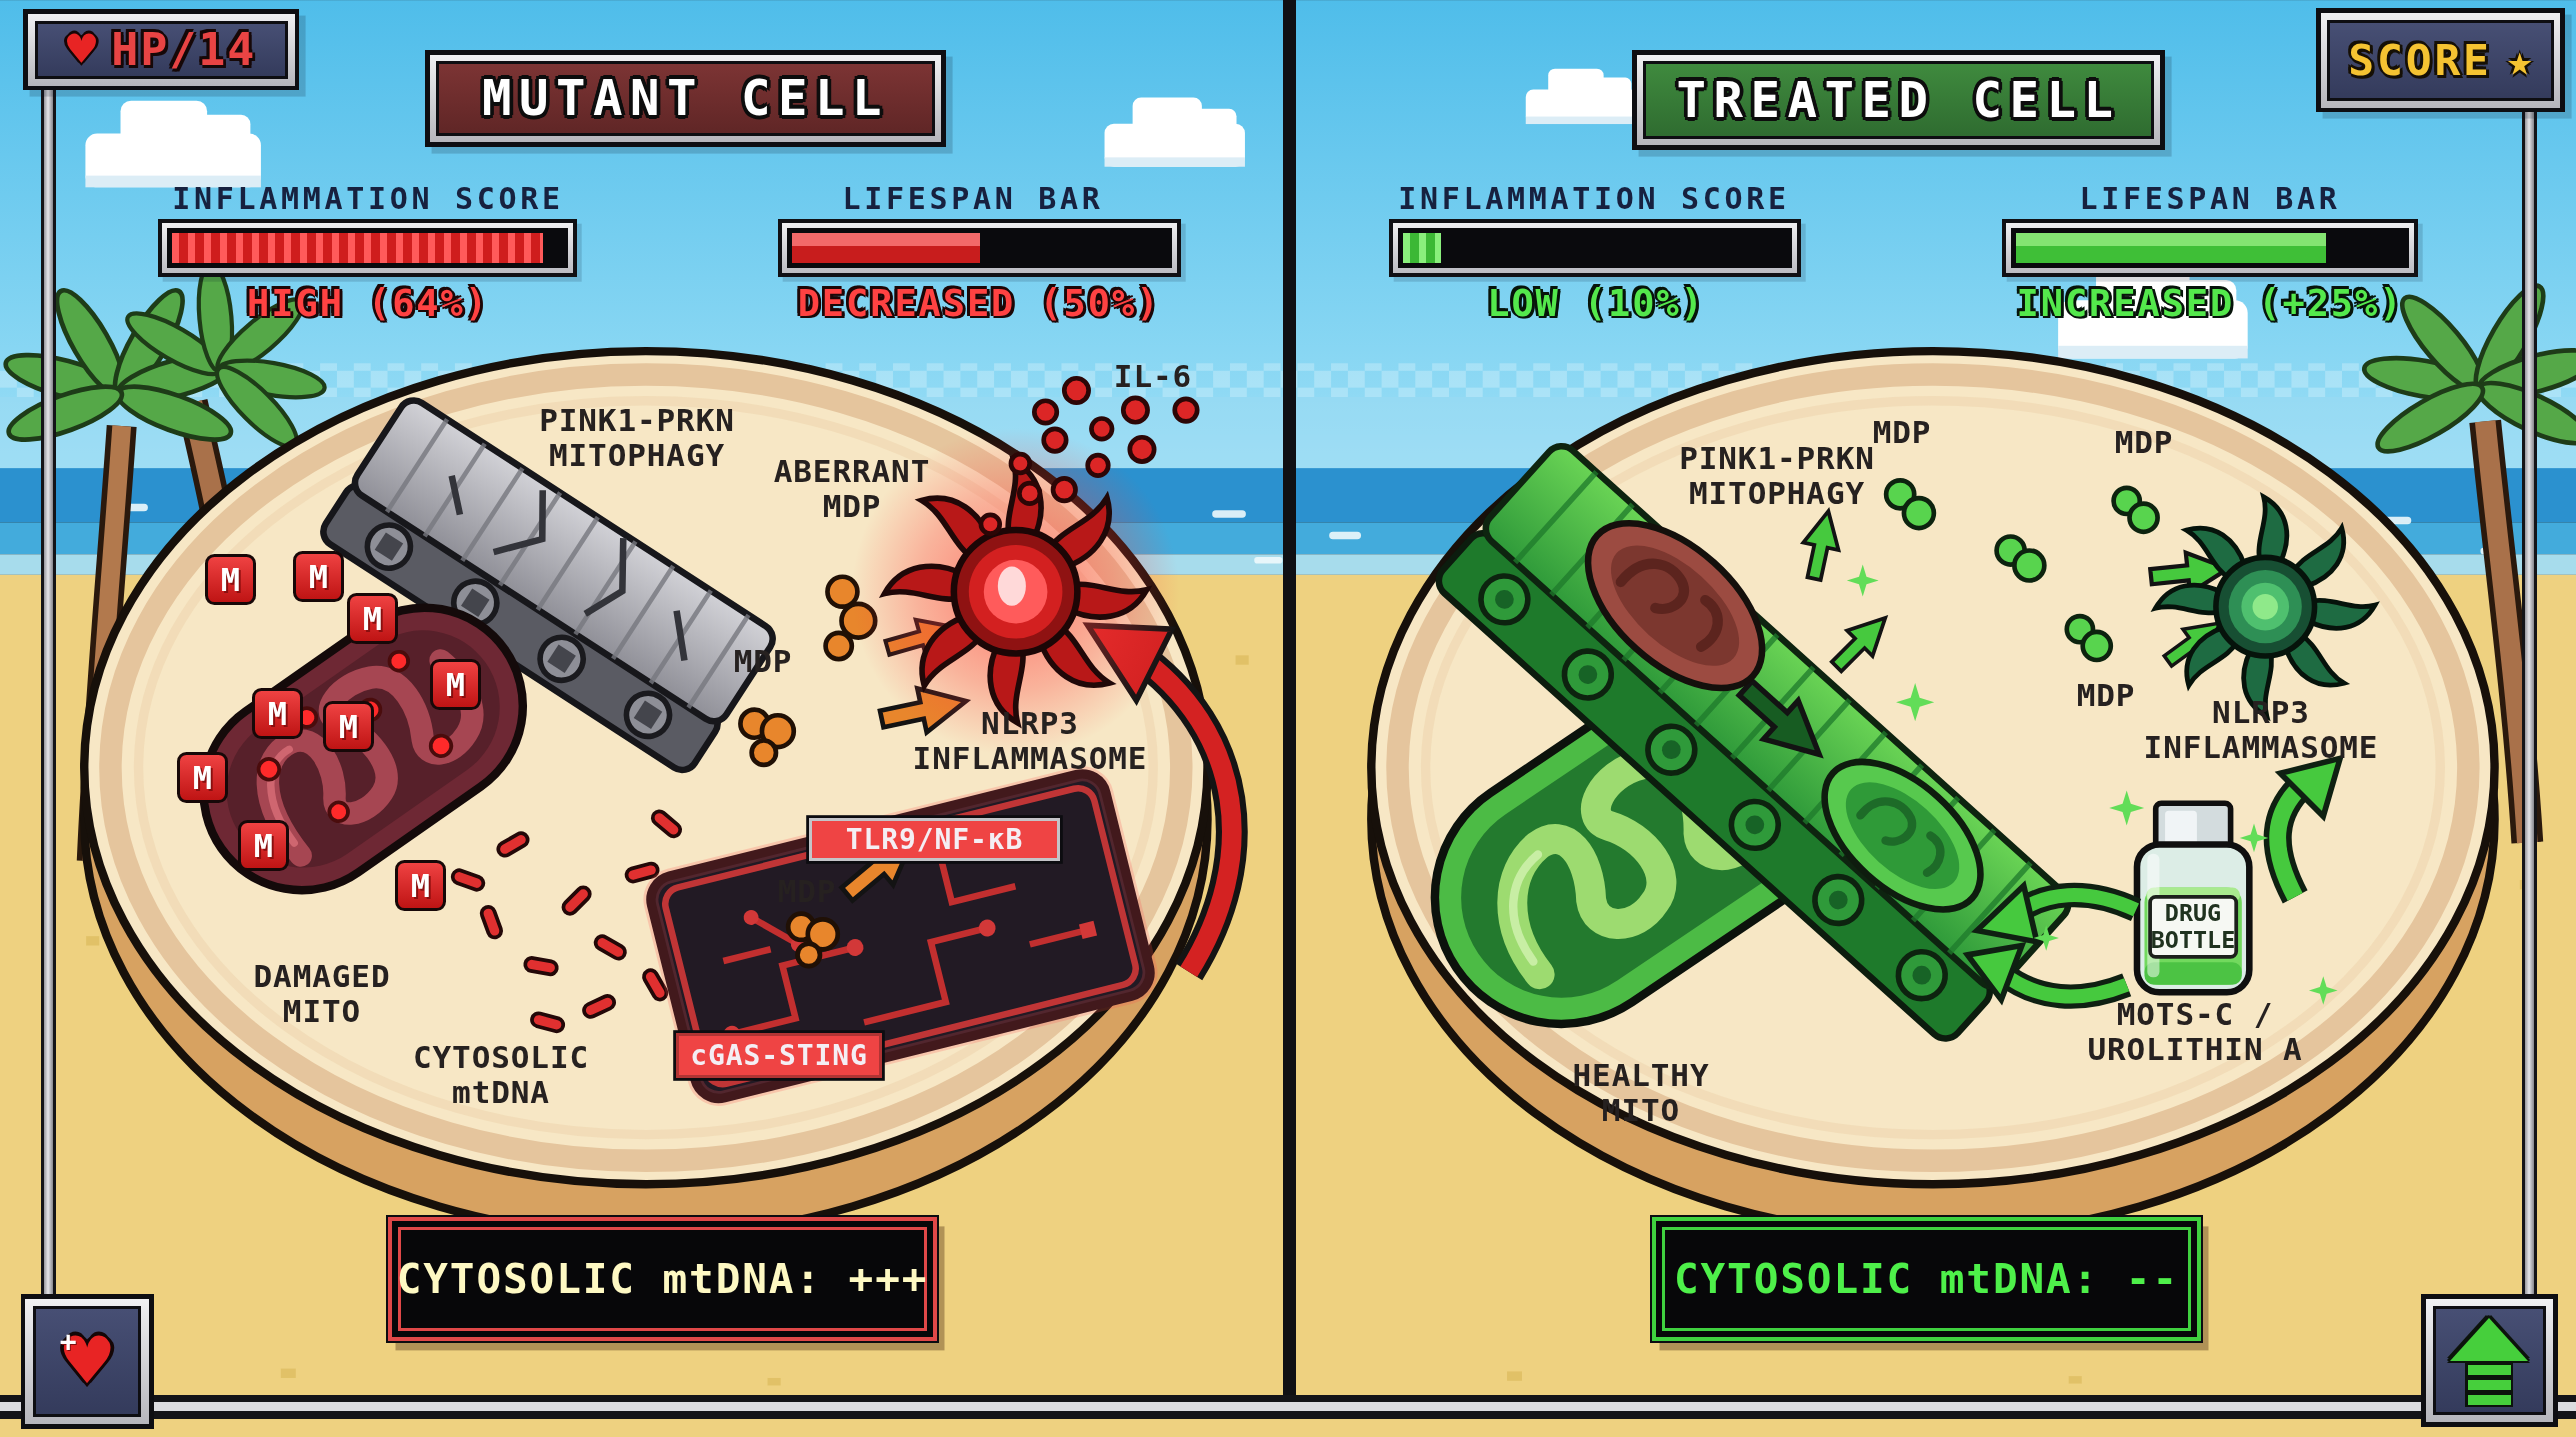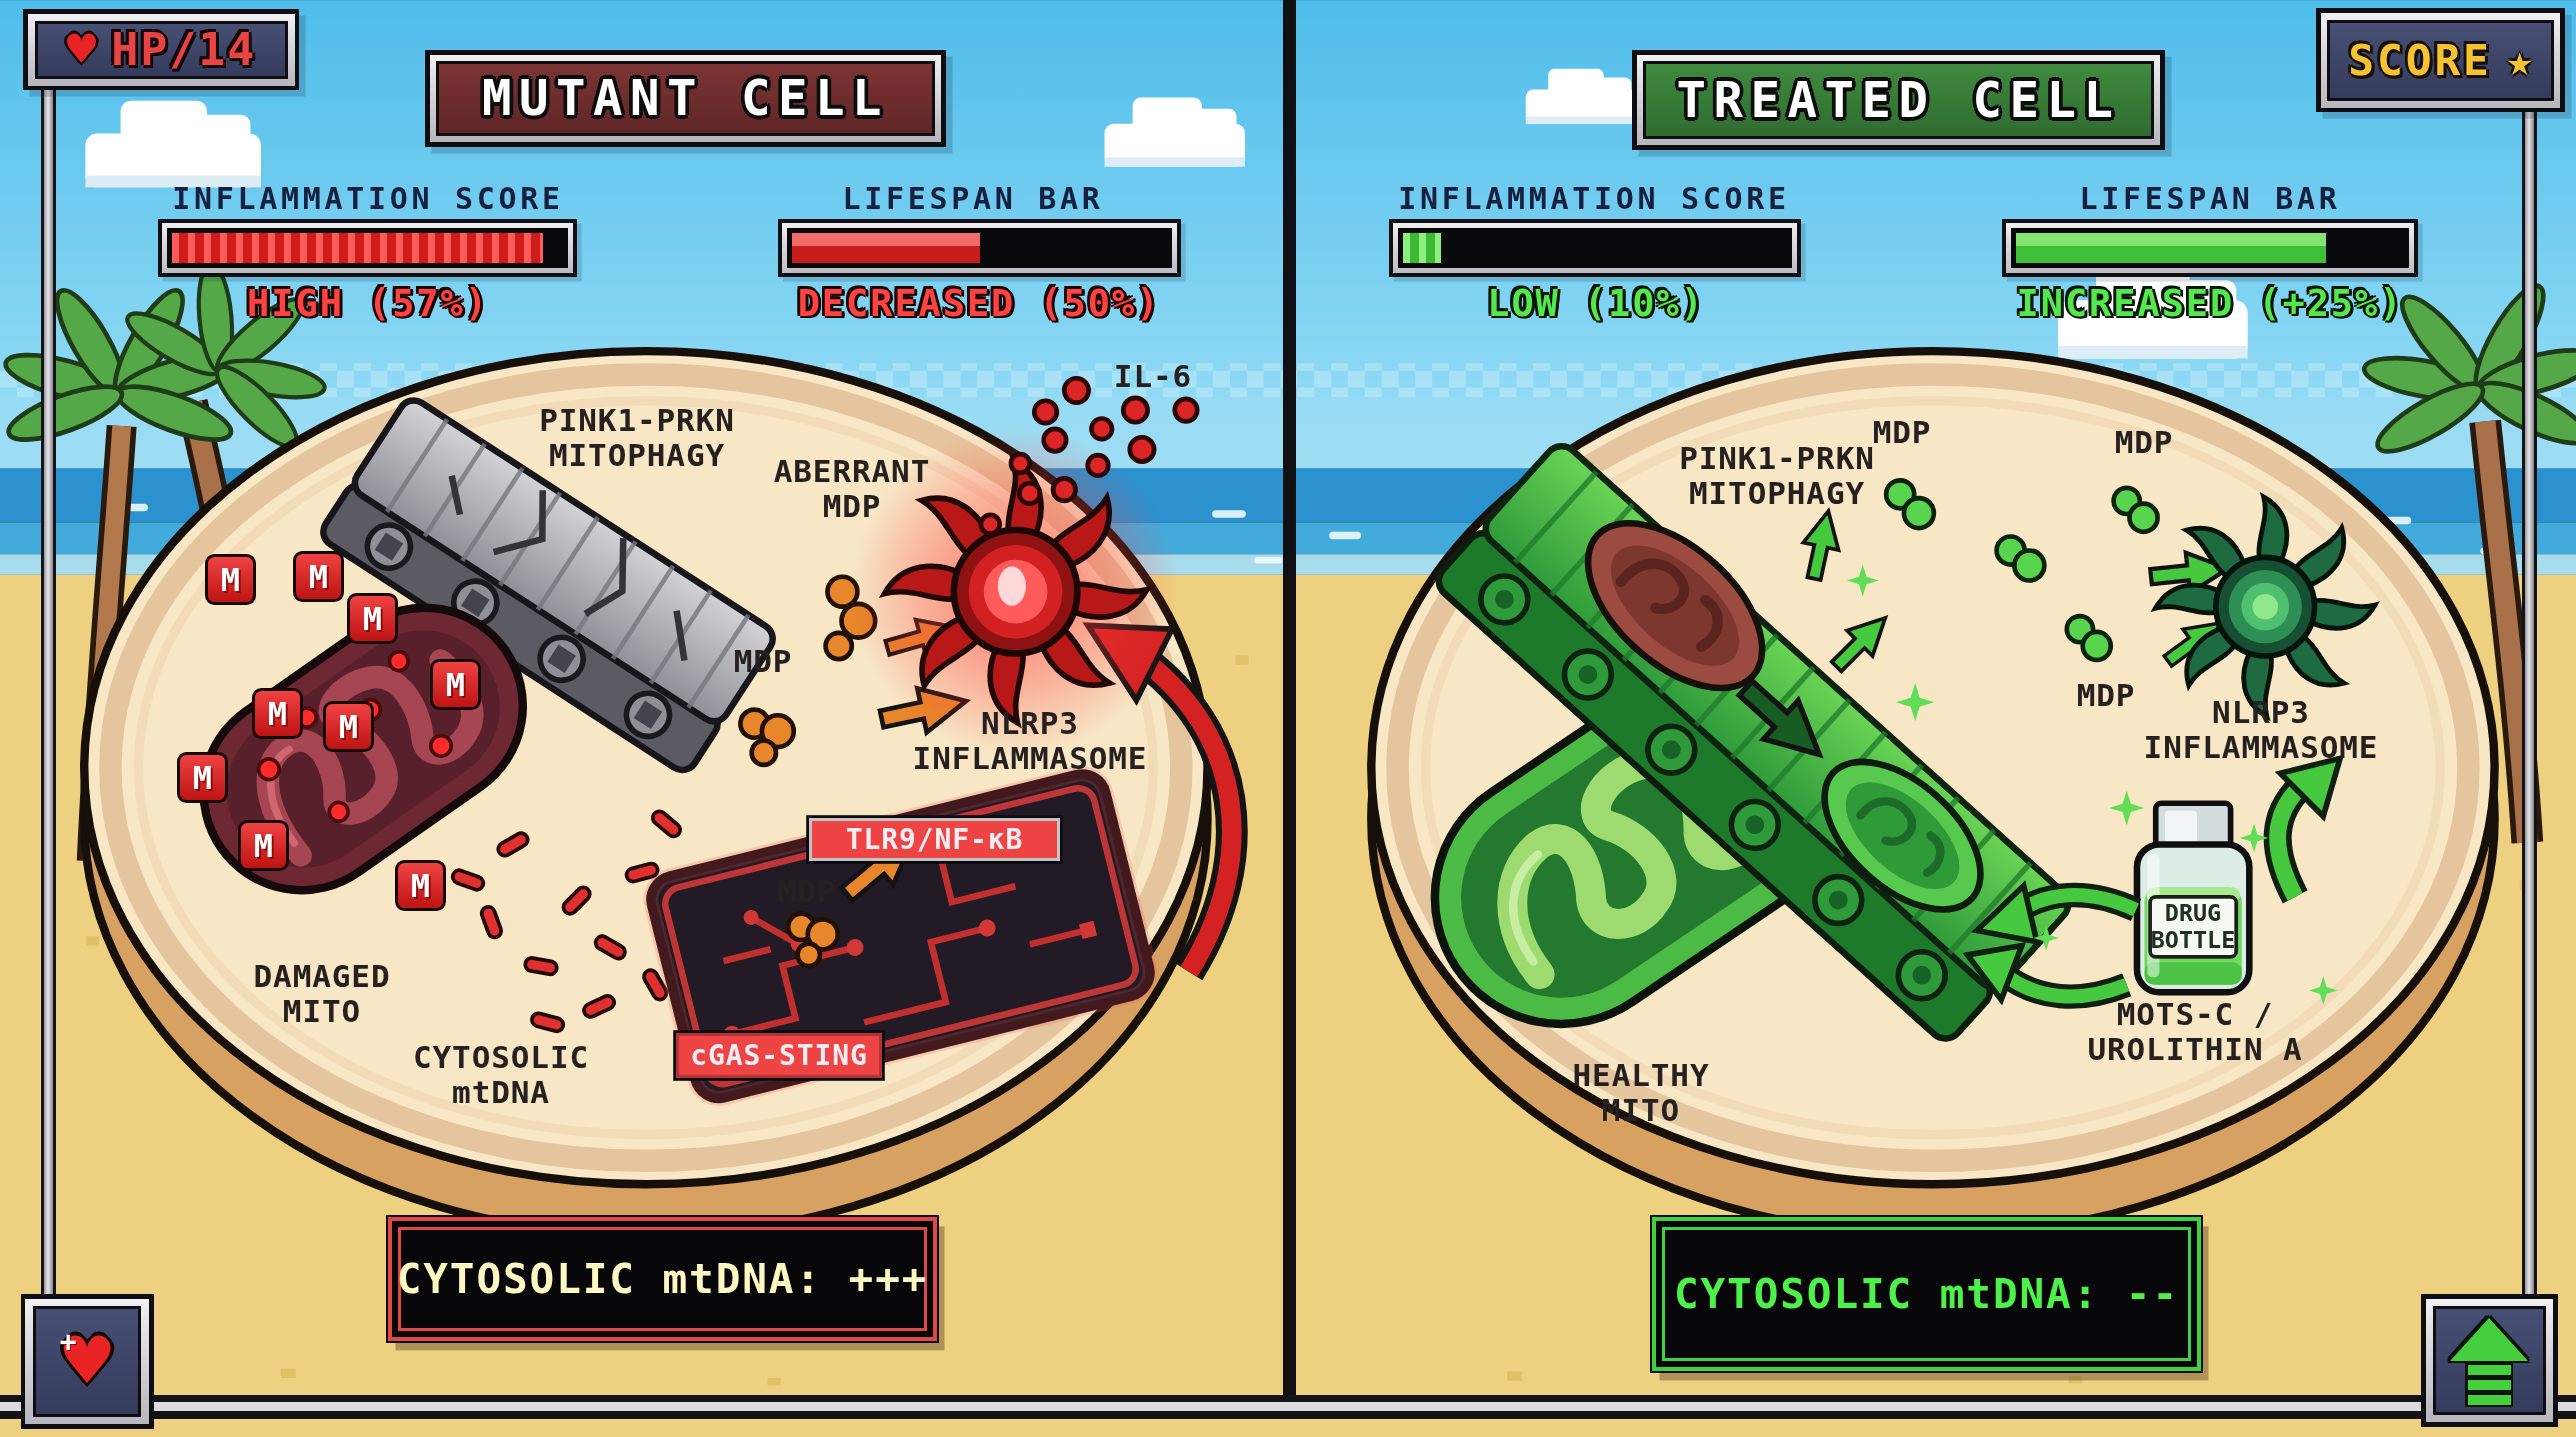--- a/index.html
+++ b/index.html
@@ -510,21 +510,21 @@
 </div>
 
 <div class="hud-label" style="left:368px;top:198px;">INFLAMMATION SCORE</div>
 <div class="bar" style="left:158px;top:219px;width:419px;height:58px;">
   <div class="bar-frame">
         <div class="bar-track">
     <div class="bar-fill fill-red-seg" style="width: 95%;"></div>
   </div>
       </div>
 </div>
-<div class="status status-red" style="left:368px;top:303px;">HIGH (57%)</div>
+<div class="status status-red" style="left:368px;top:303px;">HIGH (64%)</div>
 
 <div class="hud-label" style="left:973px;top:198px;">LIFESPAN BAR</div>
 <div class="bar" style="left:778px;top:219px;width:403px;height:58px;">
   <div class="bar-frame">
         <div class="bar-track">
     <div class="bar-fill fill-red-solid" style="width: 50%;"></div>
   </div>
       </div>
 </div>
 <div class="status status-red" style="left:979px;top:303px;">DECREASED (50%)</div>
@@ -590,21 +590,21 @@
 <div class="cl" style="left:1641px;top:1093px;">HEALTHY
 MITO</div>
 <div class="bottle-label" style="left:2193px;top:927px;">DRUG
 BOTTLE</div>
 <div class="cl" style="left:2195px;top:1032px;">MOTS-C /
 UROLITHIN A</div>
 
 <div class="banner banner-red" style="left:388px;top:1217px;width:549px;height:124px;">
   <div class="banner-core">CYTOSOLIC mtDNA: +++</div>
 </div>
-<div class="banner banner-green" style="left:1652px;top:1217px;width:549px;height:154px;">
+<div class="banner banner-green" style="left:1652px;top:1217px;width:549px;height:124px;">
   <div class="banner-core">CYTOSOLIC mtDNA: --</div>
 </div>
 
 <div class="badge" style="left:20.6px;top:1294px;width:133px;height:135px;">
   <div class="sign-frame">
         <div class="sign-core core-navy">
     <span class="badge-heart">♥</span>
     <span class="badge-plus">+</span>
   </div>
       </div>

